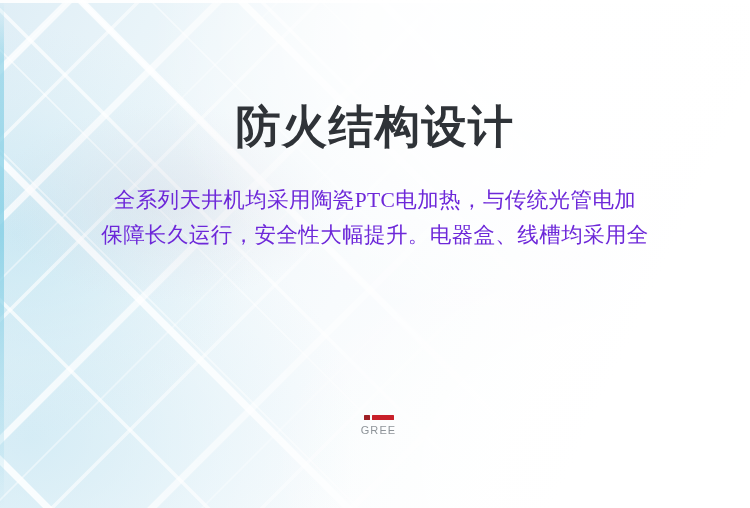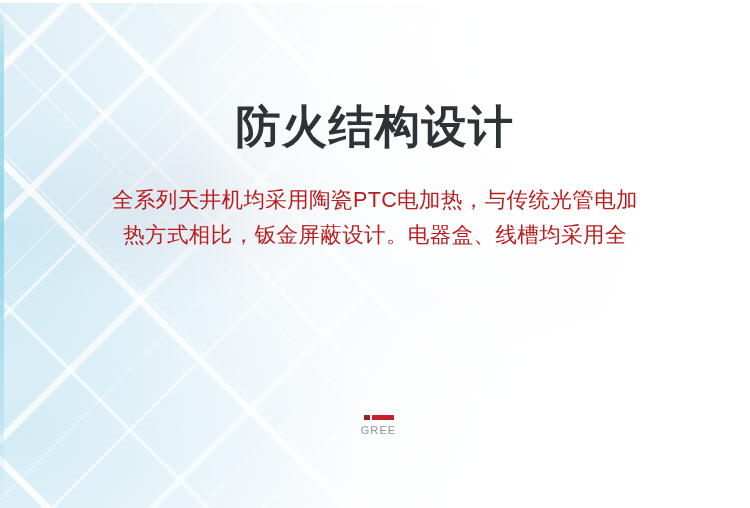--- a/index.html
+++ b/index.html
@@ -121,24 +121,25 @@
     letter-spacing: 1.5px;
     text-shadow: 0 1px 0 rgba(255,255,255,0.55);
   }
   .headline .ln { display: block; white-space: nowrap; }
   .headline .ln2 { letter-spacing: 2px; }
 
   .paragraph {
     margin-top: 26px;
     width: 640px;
     text-align: center;
-    color: #b91c1c;
+    color: #6d28d9;
     font-size: 21.5px;
     line-height: 1.62;
     letter-spacing: 0.4px;
+    font-family: Liberation Serif, serif;
   }
   .paragraph .pl { display: block; white-space: nowrap; }
 
   
   .logo {
     position: absolute;
     left: 0; right: 0;
     top: 414px;
     display: flex;
     flex-direction: column;
@@ -257,21 +258,21 @@
   <div class="edge-top"></div>
 
   <div class="content">
 
     <div class="headline">
       <span class="ln ln1">防火结构设计</span>
     </div>
 
     <div class="paragraph">
       <span class="pl">全系列天井机均采用陶瓷PTC电加热，与传统光管电加</span>
-      <span class="pl">热方式相比，钣金屏蔽设计。电器盒、线槽均采用全</span>
+      <span class="pl">保障长久运行，安全性大幅提升。电器盒、线槽均采用全</span>
     </div>
 
   </div>
 
   <div class="logo">
     <div class="logo-mark">
       <span class="logo-dash"></span>
       <span class="logo-bar"></span>
     </div>
     <div class="logo-word">GREE</div>

